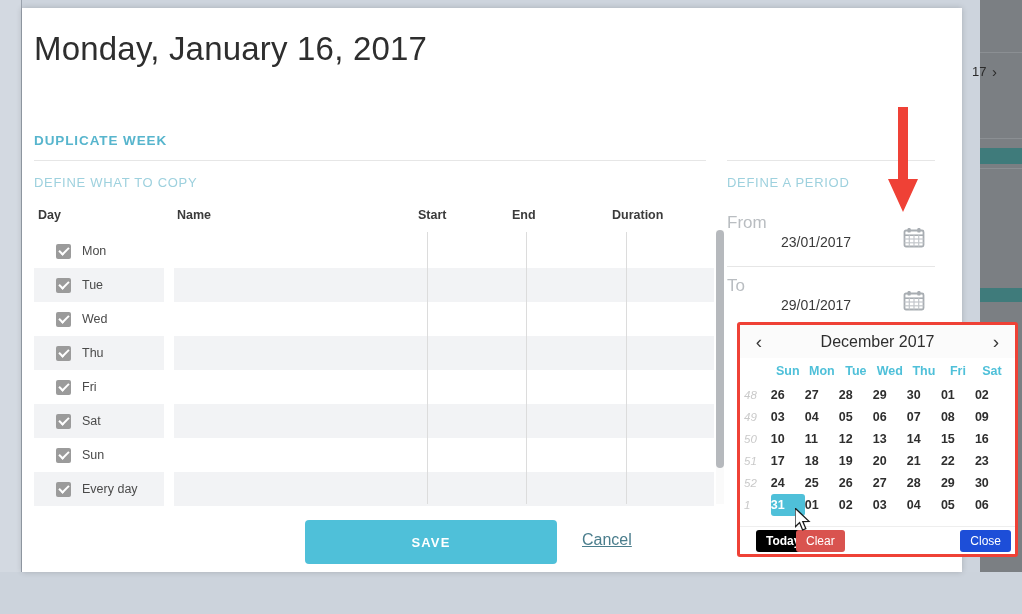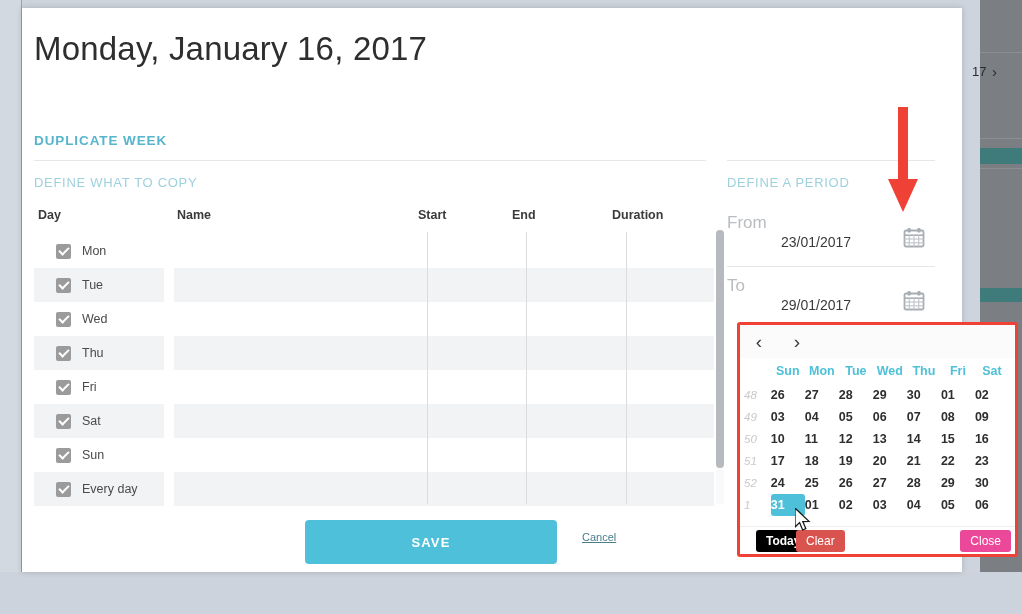--- a/index.html
+++ b/index.html
@@ -178,21 +178,21 @@
     border-radius: 4px;
     font-size: 13px;
     font-weight: bold;
     letter-spacing: 1.2px;
     font-family: "Liberation Sans", sans-serif;
     cursor: pointer;
   }
   #cancel-link {
     position: absolute;
     left: 560px; top: 523px;
-    font-size: 11px;
+    font-size: 16px;
     color: #4a7d8c;
     text-decoration: underline;
     cursor: pointer;
   }
 
   
   .period-row {
     position: absolute;
     width: 210px;
     left: 705px;
@@ -302,21 +302,21 @@
     border: none;
     border-radius: 3px;
     color: #ffffff;
     font-size: 12px;
     font-family: "Liberation Sans", sans-serif;
     cursor: pointer;
     padding: 0 10px;
   }
   #dp-today { left: 16px; background: #000000; font-weight: bold; }
   #dp-clear { left: 56px; background: #d9534f; }
-  #dp-close { right: 4px; background: #ec4899; }
+  #dp-close { right: 4px; background: #1d4ed8; }
 
   
   #cursor {
     position: absolute;
     left: 795px; top: 508px;
     width: 18px; height: 26px;
     pointer-events: none;
   }
 </style>
 </head>
@@ -459,20 +459,21 @@
 
 <div id="red-arrow">
   <svg width="34" height="110" viewBox="0 0 34 110" aria-hidden="true">
     <polygon points="12,0 22,0 22,72 32,72 17,105 2,72 12,72" fill="#ef4136"></polygon>
   </svg>
 </div>
 
 <div id="datepicker">
   <div id="dp-header">
     <div id="dp-prev">‹</div>
+    <div id="dp-title">December 2017</div>
     <div id="dp-next">›</div>
   </div>
   <div id="dp-grid">
     <table class="dp-table">
       <thead>
           <tr id="dp-head-row">
             <th class="wk">Wk</th>
             <th>Sun</th>
             <th>Mon</th>
             <th>Tue</th>

